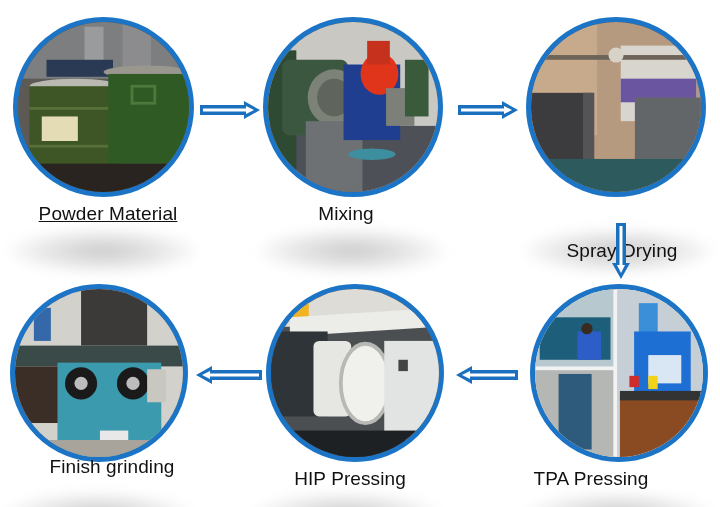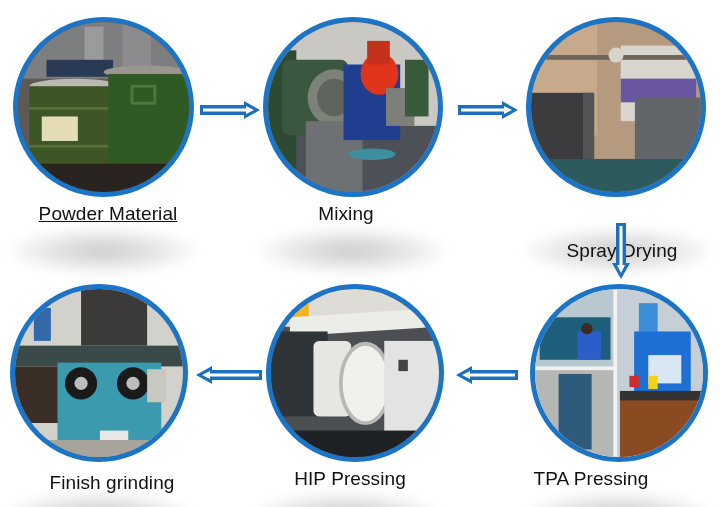--- a/index.html
+++ b/index.html
@@ -134,21 +134,21 @@
       <rect x="45" y="78" width="110" height="100" fill="#3b9aad"></rect>
       <circle cx="70" cy="100" r="17" fill="#1a1a1a"></circle>
       <circle cx="70" cy="100" r="7" fill="#bdbdbd"></circle>
       <circle cx="125" cy="100" r="17" fill="#1a1a1a"></circle>
       <circle cx="125" cy="100" r="7" fill="#bdbdbd"></circle>
       <rect x="140" y="85" width="20" height="35" fill="#c9c8c0"></rect>
       <rect x="90" y="150" width="30" height="10" fill="#e8e8e8"></rect>
       <rect x="0" y="160" width="178" height="18" fill="#a8a39b"></rect>
     </svg>
   </div>
-  <div class="label" style="left:112px;top:472px;">Finish grinding</div>
+  <div class="label" style="left:112px;top:456px;">Finish grinding</div>
 </div>
 
 <svg class="arrow" style="left:200px;top:101px;" width="60" height="18" viewBox="0 0 60 18">
   <polygon points="0,4 44,4 44,0 60,9 44,18 44,14 0,14" fill="#1b6fbf"></polygon>
   <polygon points="3,7.5 46,7.5 46,5 54,9 46,13 46,10.5 3,10.5" fill="#ffffff"></polygon>
 </svg>
 
 <svg class="arrow" style="left:458px;top:101px;" width="60" height="18" viewBox="0 0 60 18">
   <polygon points="0,4 44,4 44,0 60,9 44,18 44,14 0,14" fill="#1b6fbf"></polygon>
   <polygon points="3,7.5 46,7.5 46,5 54,9 46,13 46,10.5 3,10.5" fill="#ffffff"></polygon>

